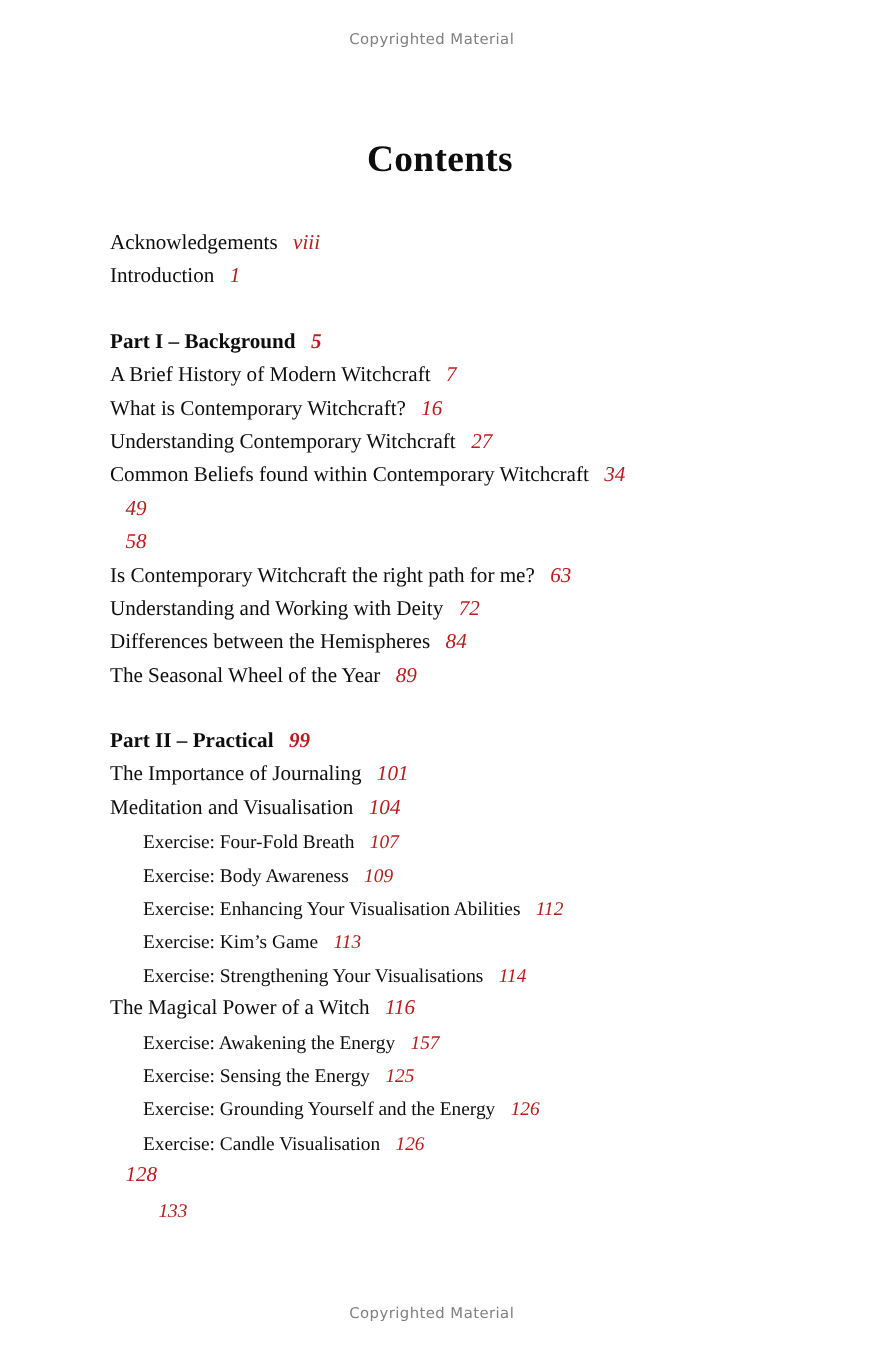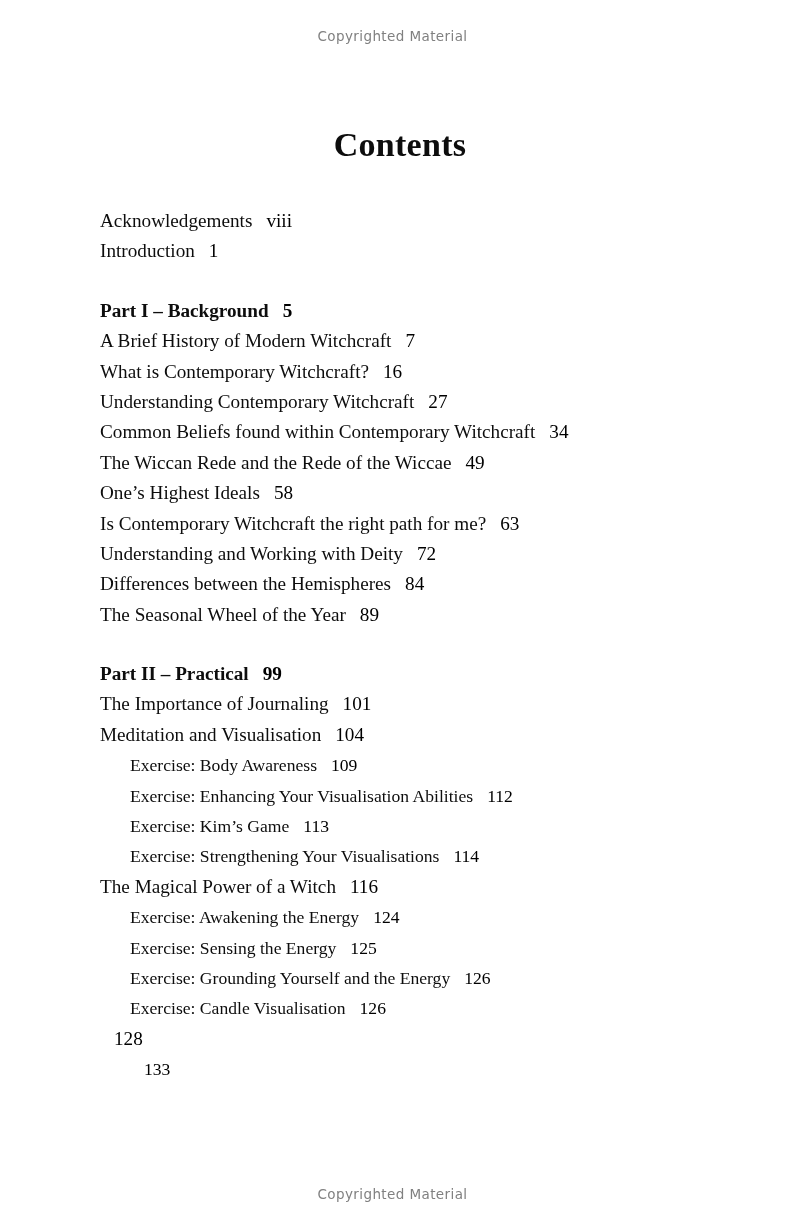--- a/index.html
+++ b/index.html
@@ -58,24 +58,25 @@
     line-height: 30.4px;
     white-space: nowrap;
   }
 
   .toc-row .entry-title {
     font-size: 19.2px;
     color: #0d0d0d;
   }
   .toc-row .entry-page {
     font-size: 19.2px;
-    color: #000000;
+    color: #b91c1c;
     text-align: right;
     flex: 0 0 auto;
     padding-left: 14px;
+    font-style: italic;
   }
 
   
   .toc-row.part {
     margin-top: 29px;
   }
   .toc-row.part .entry-title,
   .toc-row.part .entry-page {
     font-weight: 700;
   }
@@ -119,25 +120,23 @@
     </div>
     <div class="toc-row">
       <span class="entry-title">Understanding Contemporary Witchcraft</span>
       <span class="entry-page">27</span>
     </div>
     <div class="toc-row">
       <span class="entry-title">Common Beliefs found within Contemporary Witchcraft</span>
       <span class="entry-page">34</span>
     </div>
     <div class="toc-row">
-      <span class="entry-title">The Wiccan Rede and the Rede of the Wiccae</span>
       <span class="entry-page">49</span>
     </div>
     <div class="toc-row">
-      <span class="entry-title">One’s Highest Ideals</span>
       <span class="entry-page">58</span>
     </div>
     <div class="toc-row">
       <span class="entry-title">Is Contemporary Witchcraft the right path for me?</span>
       <span class="entry-page">63</span>
     </div>
     <div class="toc-row">
       <span class="entry-title">Understanding and Working with Deity</span>
       <span class="entry-page">72</span>
     </div>
@@ -155,20 +154,24 @@
     </div>
     <div class="toc-row">
       <span class="entry-title">The Importance of Journaling</span>
       <span class="entry-page">101</span>
     </div>
     <div class="toc-row">
       <span class="entry-title">Meditation and Visualisation</span>
       <span class="entry-page">104</span>
     </div>
     <div class="toc-row exercise">
+      <span class="entry-title">Exercise: Four-Fold Breath</span>
+      <span class="entry-page">107</span>
+    </div>
+    <div class="toc-row exercise">
       <span class="entry-title">Exercise: Body Awareness</span>
       <span class="entry-page">109</span>
     </div>
     <div class="toc-row exercise">
       <span class="entry-title">Exercise: Enhancing Your Visualisation Abilities</span>
       <span class="entry-page">112</span>
     </div>
     <div class="toc-row exercise">
       <span class="entry-title">Exercise: Kim’s Game</span>
       <span class="entry-page">113</span>
@@ -176,21 +179,21 @@
     <div class="toc-row exercise">
       <span class="entry-title">Exercise: Strengthening Your Visualisations</span>
       <span class="entry-page">114</span>
     </div>
     <div class="toc-row">
       <span class="entry-title">The Magical Power of a Witch</span>
       <span class="entry-page">116</span>
     </div>
     <div class="toc-row exercise">
       <span class="entry-title">Exercise: Awakening the Energy</span>
-      <span class="entry-page">124</span>
+      <span class="entry-page">157</span>
     </div>
     <div class="toc-row exercise">
       <span class="entry-title">Exercise: Sensing the Energy</span>
       <span class="entry-page">125</span>
     </div>
     <div class="toc-row exercise">
       <span class="entry-title">Exercise: Grounding Yourself and the Energy</span>
       <span class="entry-page">126</span>
     </div>
     <div class="toc-row exercise">

